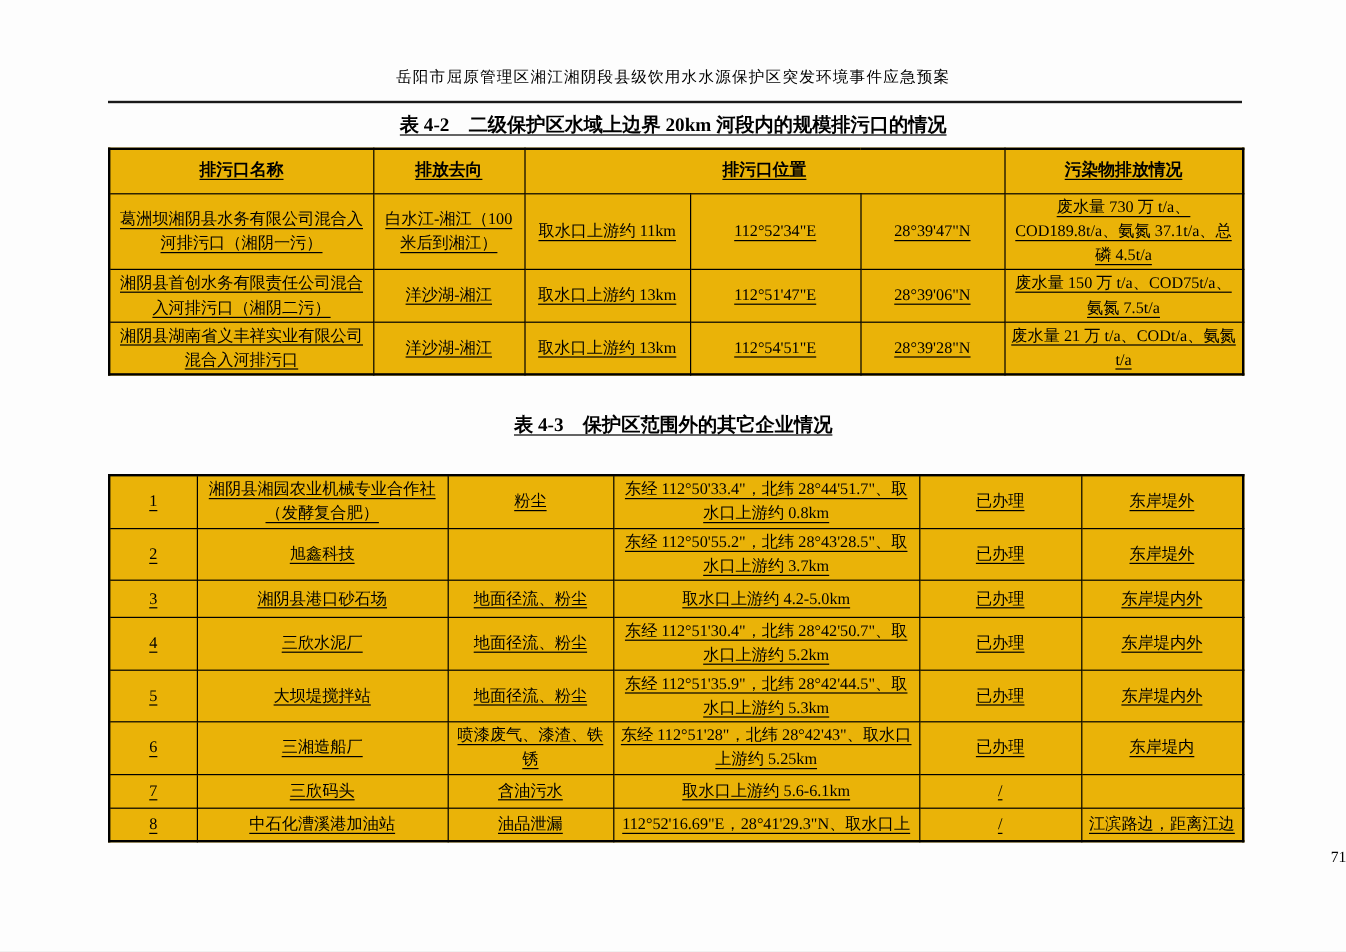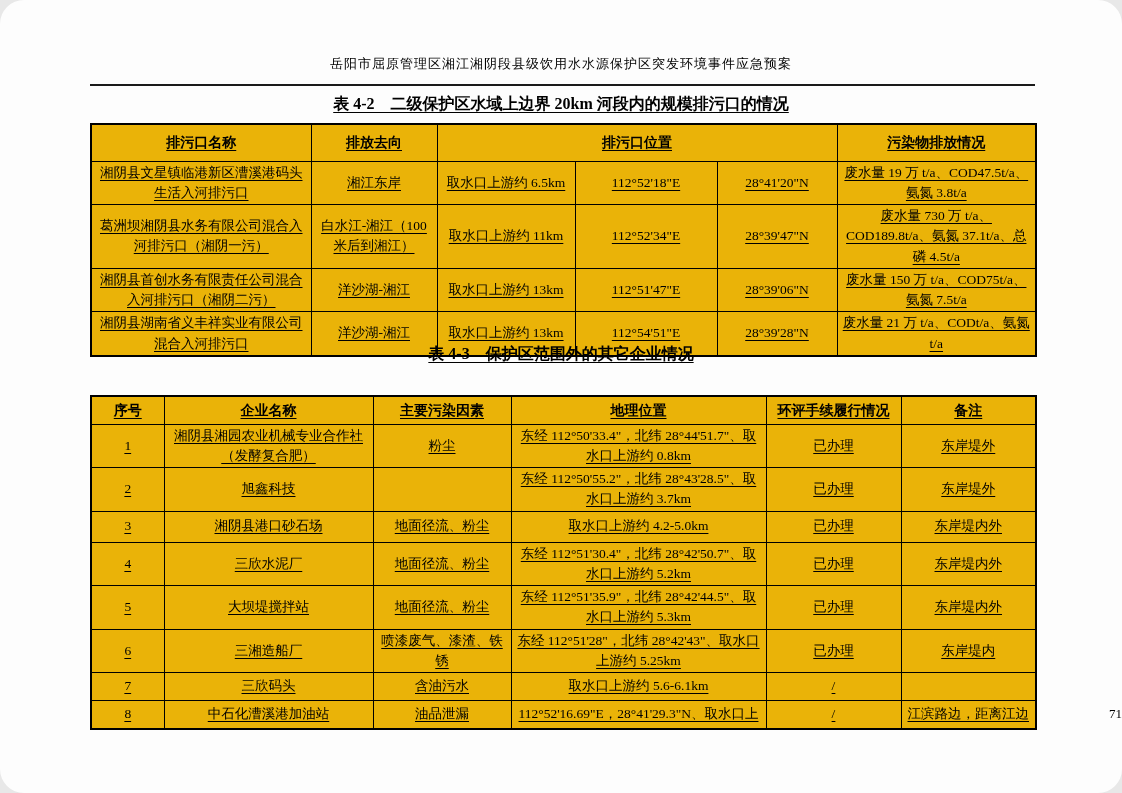--- a/index.html
+++ b/index.html
@@ -5,21 +5,20 @@
   * { box-sizing: border-box; margin: 0; padding: 0; }
   html, body { background: #e8e8e8; }
   .page {
     position: relative;
     width: 1122px;
     height: 793px;
     background: #fdfdfd;
     font-family: "Liberation Serif", "DejaVu Serif", serif;
     color: #000;
     overflow: hidden;
-    border-radius: 24px;
   }
   .doc-header {
     position: absolute;
     top: 55px; left: 0;
     width: 100%;
     text-align: center;
     font-size: 13px;
     letter-spacing: 1px;
   }
   .header-rule {
@@ -89,28 +88,20 @@
         <col style="width:120px">
         <col style="width:199px">
     </colgroup>
     <tbody>
         <tr style="height:37px">
       <th>排污口名称</th>
       <th>排放去向</th>
       <th colspan="3">排污口位置</th>
       <th>污染物排放情况</th>
     </tr>
-    <tr style="height:38px">
-      <td>湘阴县文星镇临港新区漕溪港码头生活入河排污口</td>
-      <td>湘江东岸</td>
-      <td>取水口上游约 6.5km</td>
-      <td>112°52'18"E</td>
-      <td>28°41'20"N</td>
-      <td>废水量 19 万 t/a、COD47.5t/a、氨氮 3.8t/a</td>
-    </tr>
     <tr style="height:39px">
       <td>葛洲坝湘阴县水务有限公司混合入河排污口（湘阴一污）</td>
       <td>白水江-湘江（100 米后到湘江）</td>
       <td>取水口上游约 11km</td>
       <td>112°52'34"E</td>
       <td>28°39'47"N</td>
       <td>废水量 730 万 t/a、COD189.8t/a、氨氮 37.1t/a、总磷 4.5t/a</td>
     </tr>
     <tr style="height:38px">
       <td>湘阴县首创水务有限责任公司混合入河排污口（湘阴二污）</td>
@@ -136,28 +127,20 @@
   <table id="t43">
     <colgroup>
       <col style="width:73px">
         <col style="width:209px">
         <col style="width:138px">
       <col style="width:255px">
         <col style="width:135px">
         <col style="width:135px">
     </colgroup>
     <tbody>
-        <tr style="height:28px">
-      <th>序号</th>
-      <th>企业名称</th>
-      <th>主要污染因素</th>
-      <th>地理位置</th>
-      <th>环评手续履行情况</th>
-      <th>备注</th>
-    </tr>
     <tr style="height:39px">
       <td>1</td>
       <td>湘阴县湘园农业机械专业合作社（发酵复合肥）</td>
       <td>粉尘</td>
       <td>东经 112°50'33.4"，北纬 28°44'51.7"、取水口上游约 0.8km</td>
       <td>已办理</td>
       <td>东岸堤外</td>
     </tr>
     <tr style="height:36px">
       <td>2</td>

